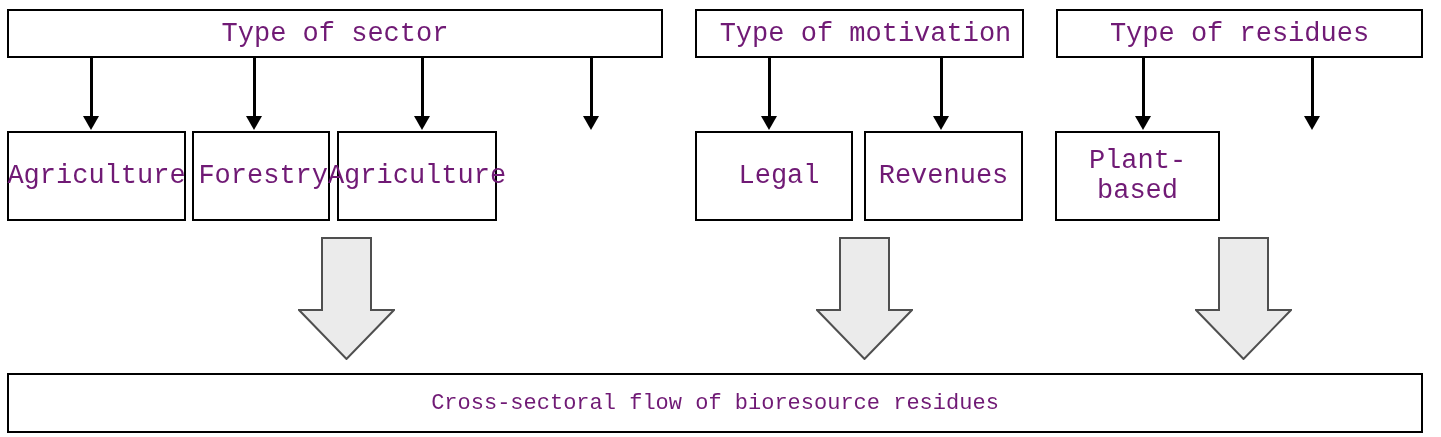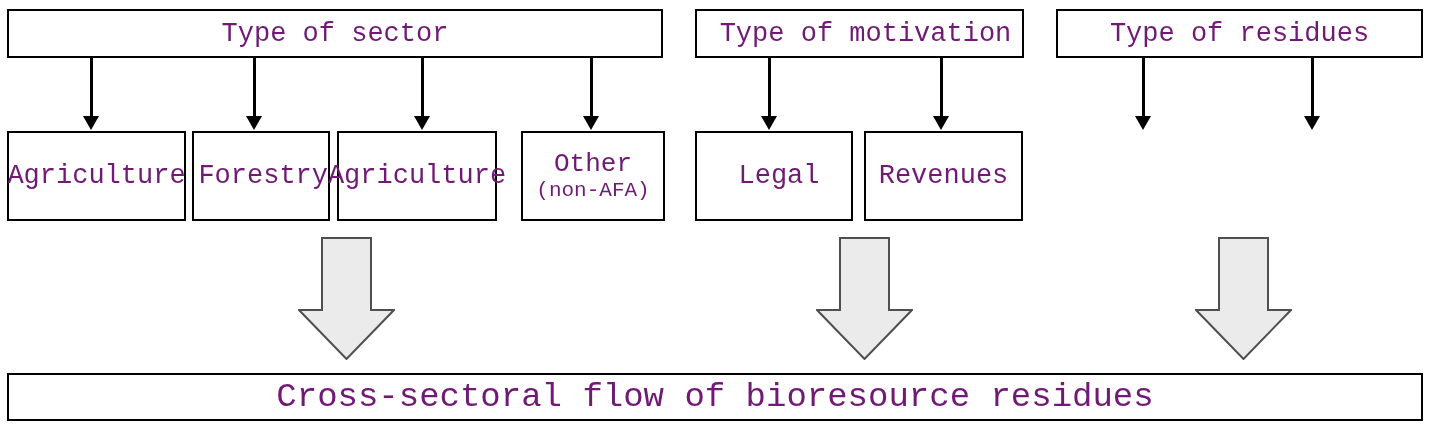--- a/index.html
+++ b/index.html
@@ -17,21 +17,21 @@
     box-sizing: border-box;
     border: 2px solid #000000;
     background: #ffffff;
     display: flex;
     align-items: center;
     justify-content: center;
     text-align: center;
   }
   .hdr  { top: 9px;   height: 49px; font-size: 27px; }
   .sub  { top: 131px; height: 90px; font-size: 27px; }
-  .bottom { top: 373px; left: 7px; width: 1416px; height: 48px; font-size: 34px; }
+  .bottom { top: 373px; left: 7px; width: 1416px; height: 60px; font-size: 22px; }
   .two-line { flex-direction: column; line-height: 1.12; }
   .two-line .main { font-size: 26px; }
   .two-line .paren { font-size: 21px; }
   
   .connector { position: absolute; top: 58px; width: 16px; height: 72px; }
   .connector .stem {
     position: absolute; left: 6.5px; top: 0;
     width: 3px; height: 60px; background: #000000;
   }
   .connector .head {
@@ -95,32 +95,31 @@
 
   <div class="box sub" style="left:7px; width:179px;">
     <span>Agriculture</span>
   </div>
   <div class="box sub" style="left:192px; width:138px;justify-content:flex-end;">
     <span>Forestry</span>
   </div>
   <div class="box sub" style="left:337px; width:160px;">
     <span>Agriculture</span>
   </div>
-  <div class="box sub two-line" style="left:521px; width:144px;">
-    <span class="main">Other</span>
-    <span class="paren">(non-AFA)</span>
-  </div>
 
   <div class="box sub" style="left:695px; width:158px;padding-left:10px;">
     <span>Legal</span>
   </div>
   <div class="box sub" style="left:864px; width:159px;">
     <span>Revenues</span>
   </div>
 
+  <div class="box sub" style="left:1055px; width:165px;">
+    <span>Plant-based</span>
+  </div>
 
   <svg class="block-arrow" style="left:298px;" viewBox="0 0 97 123">
     <polygon points="24,1 73,1 73,73 96,73 48.5,122 1,73 24,73"></polygon>
   </svg>
   <svg class="block-arrow" style="left:816px;" viewBox="0 0 97 123">
     <polygon points="24,1 73,1 73,73 96,73 48.5,122 1,73 24,73"></polygon>
   </svg>
   <svg class="block-arrow" style="left:1195px;" viewBox="0 0 97 123">
     <polygon points="24,1 73,1 73,73 96,73 48.5,122 1,73 24,73"></polygon>
   </svg>

